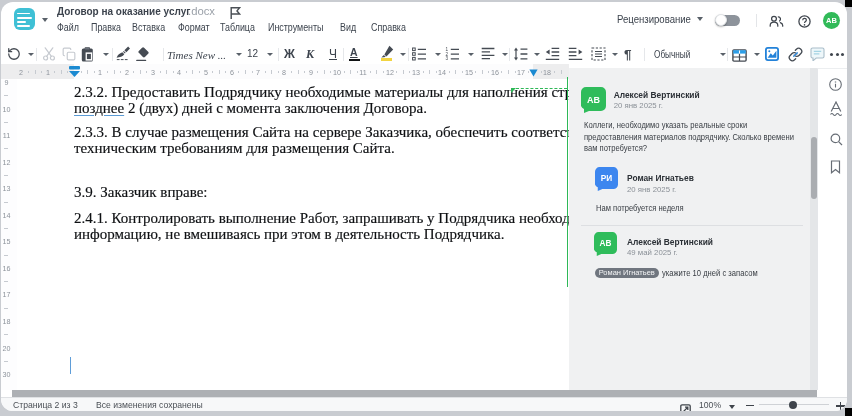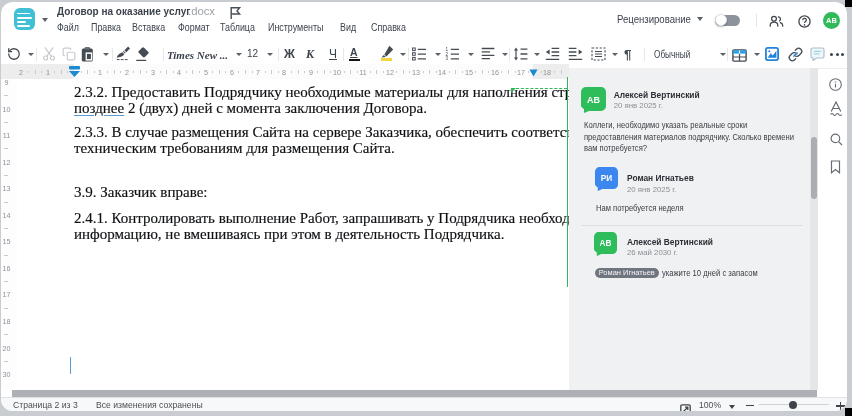--- a/index.html
+++ b/index.html
@@ -158,21 +158,21 @@
           <path d="M1.2 13.6 h2"></path>
           <path d="M5.2 13.6 h2"></path>
           <path d="M9.2 13.6 h2"></path>
         </g>
       </svg>
       <svg class="abs" style="left:134px;top:42.5px" width="15" height="15" viewBox="0 0 15 15">
         <rect x="4.2" y="1.6" width="8.6" height="7.4" rx="1.4" fill="#454b53" transform="rotate(45 8.5 5.3)"></rect>
         <path d="M1.8 13.4 H10.6" stroke="#454b53" stroke-width="1.3" stroke-linecap="round"></path>
       </svg>
       <div class="tsep" style="left:161.5px"></div>
-      <div class="tt" style="left:166px;top:44.5px;font-size:11px;font-weight:bold;"><i style="font-family:'Liberation Serif',serif">Times New ...</i></div>
+      <div class="tt" style="left:166px;top:44.5px;font-size:11px;"><i style="font-family:'Liberation Serif',serif">Times New ...</i></div>
       <div class="tcar" style="left:235px"></div>
       <div class="tt" style="left:246px;top:44px;font-size:10px;">12</div>
       <div class="tcar" style="left:266px"></div>
       <div class="tsep" style="left:276.5px"></div>
       <div class="tt" style="left:283px;top:42.5px;font-size:12px;"><b>Ж</b></div>
       <div class="tt" style="left:305px;top:42.5px;font-size:12px;"><i style="font-family:'Liberation Serif',serif;font-weight:bold">К</i></div>
       <div class="tt" style="left:328px;top:42.5px;font-size:12px;"><span style="text-decoration:underline">Ч</span></div>
       <div class="tsep" style="left:341.5px"></div>
       <div class="tt" style="left:349px;top:42px;font-size:10.5px;"><b style="text-decoration:underline">А</b></div>
       <div class="abs" style="left:348px;top:54.5px;width:10.5px;height:2.9px;background:#111315"></div>
@@ -430,21 +430,21 @@
 <div class="abs date" style="left:626px;top:182.6px">20 янв 2025 г.</div>
 <div class="abs cbody" style="left:594.5px;top:200.9px">Нам потребуется неделя</div>
 <div class="abs" id="divider"></div>
 <div class="abs" style="left:593px;top:230px">
   <svg width="23" height="24" viewBox="0 0 25 26">
         <path d="M5 0 h15 a5 5 0 0 1 5 5 v14 a5 5 0 0 1-5 5 H8 L3 26 3 22 A5 5 0 0 1 0 19 V5 A5 5 0 0 1 5 0 Z" fill="#2fbc5b"></path>
         <text x="12.5" y="15.5" font-size="9" font-weight="bold" text-anchor="middle" fill="#fff" font-family="Liberation Sans">АВ</text>
       </svg>
 </div>
 <div class="abs name" style="left:626px;top:235px">Алексей Вертинский</div>
-<div class="abs date" style="left:626px;top:246.4px">26 май 2030 г.</div>
+<div class="abs date" style="left:626px;top:246.4px">49 май 2025 г.</div>
 <div class="abs" id="chip">Роман Игнатьев</div>
 <div class="abs" id="chiptxt">укажите 10 дней с запасом</div>
 <div class="abs" id="ptrack"></div>
 <div class="abs" id="pthumb"></div>
 <div class="abs" id="sidebar"></div>
 <div class="abs" style="left:828px;top:75px">
   <svg width="13" height="13" viewBox="0 0 13 13">
         <g fill="none" stroke="#676d75" stroke-width="1.1">
           <circle cx="6.5" cy="6.5" r="5.8"></circle>
           <path d="M6.5 5.8 V9.5"></path>

